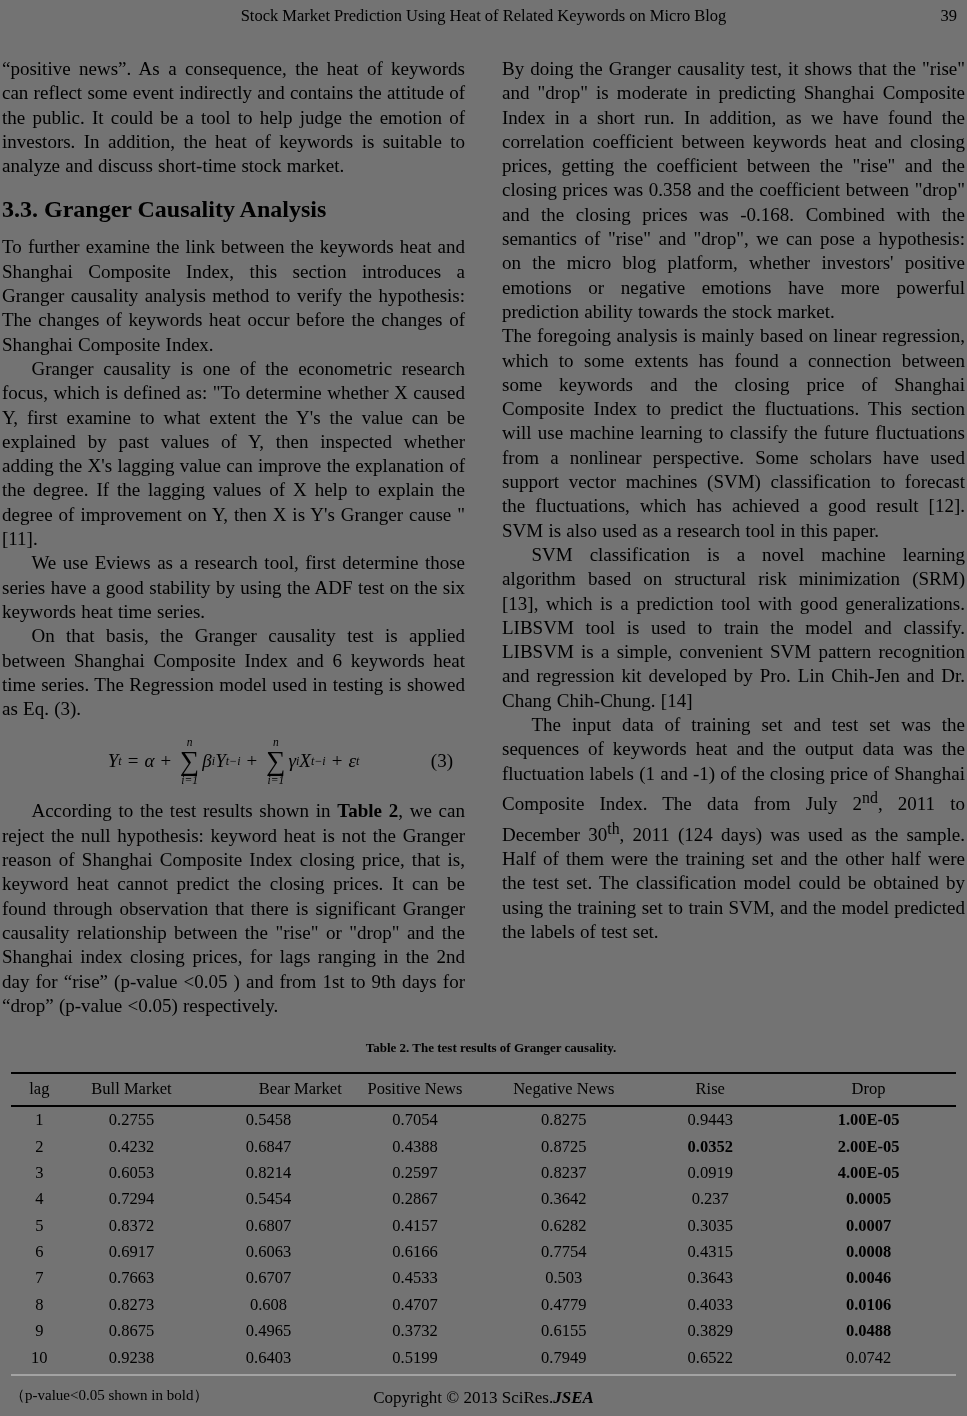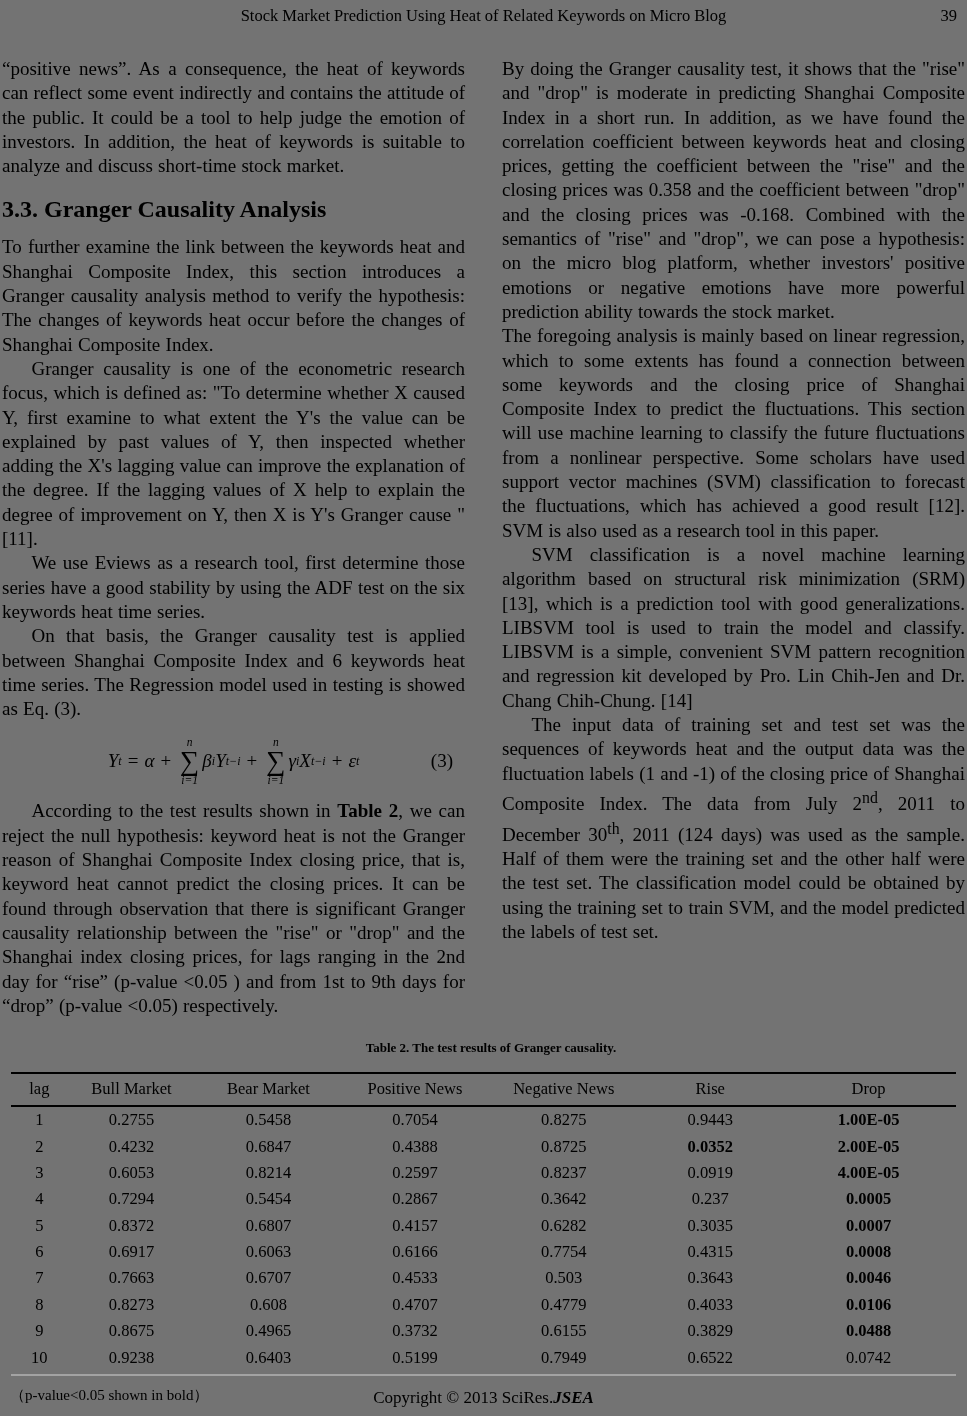--- a/index.html
+++ b/index.html
@@ -50,21 +50,21 @@
   }
   table.granger th {
     font-weight:normal; text-align:center; padding:5px 0 6px 0;
     border-top:2px solid #000; border-bottom:2px solid #000;
   }
   table.granger td { text-align:center; padding:3.2px 0; }
   table.granger tbody tr:last-child td { border-bottom:2px solid #a3a3a3; padding-bottom:6px; }
   table.granger .bold { font-weight:bold; }
   table.granger th:nth-child(1){ width:6%; }
   table.granger th:nth-child(2){ width:13.5%; }
-  table.granger th:nth-child(3){ width:15.5%; }
+  table.granger th:nth-child(3){ width:15.5%;text-align:right; }
   table.granger th:nth-child(4){ width:15.5%; }
   table.granger th:nth-child(5){ width:16%; }
   table.granger th:nth-child(6){ width:15%; }
   table.granger th:nth-child(7){ width:18.5%; }
   .table-footnote { margin:10px 0 0 10px; font-size:15px; }
   
   .footer {
     position:absolute; bottom:8px; left:2px; right:2px;
     display:flex; justify-content:center; align-items:flex-end;
   }

